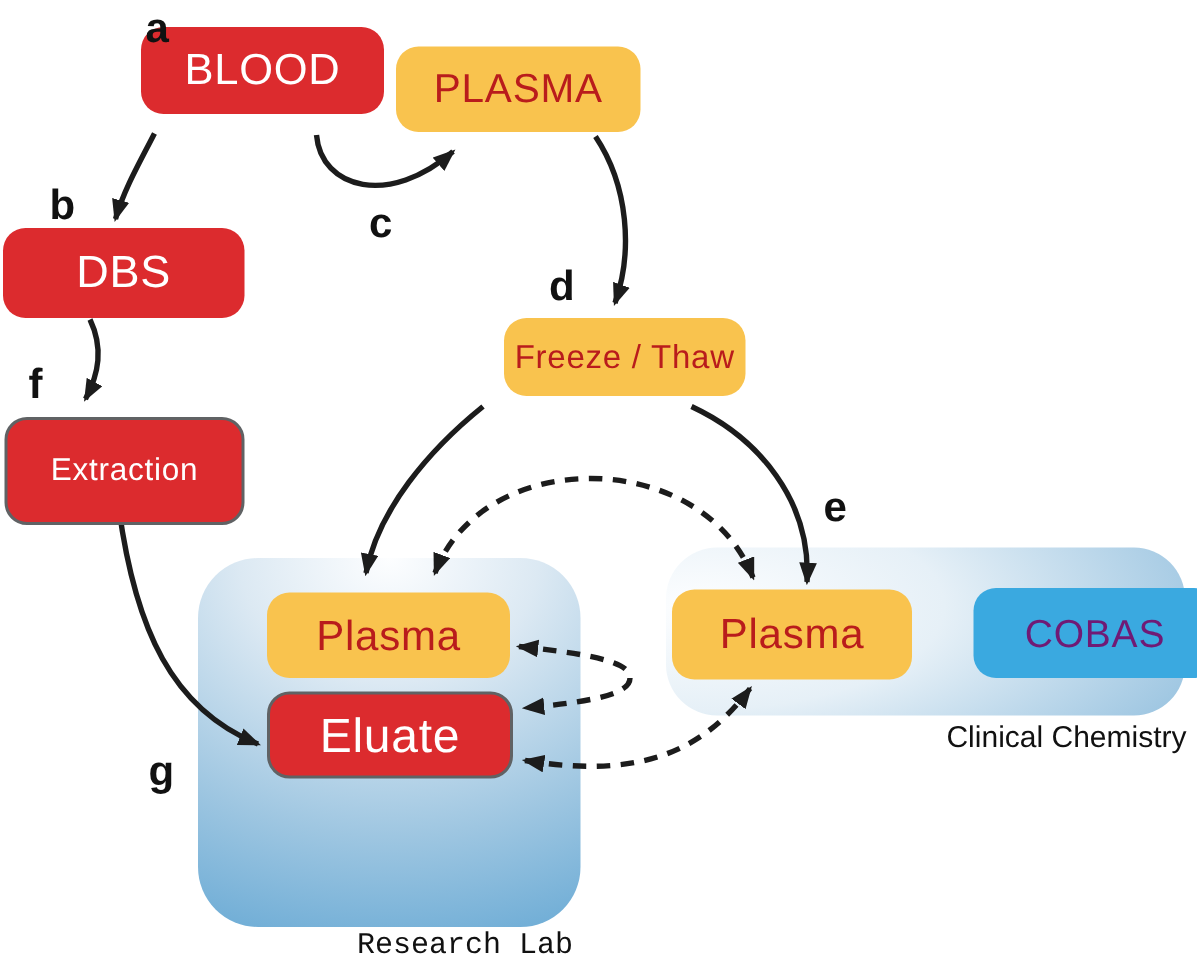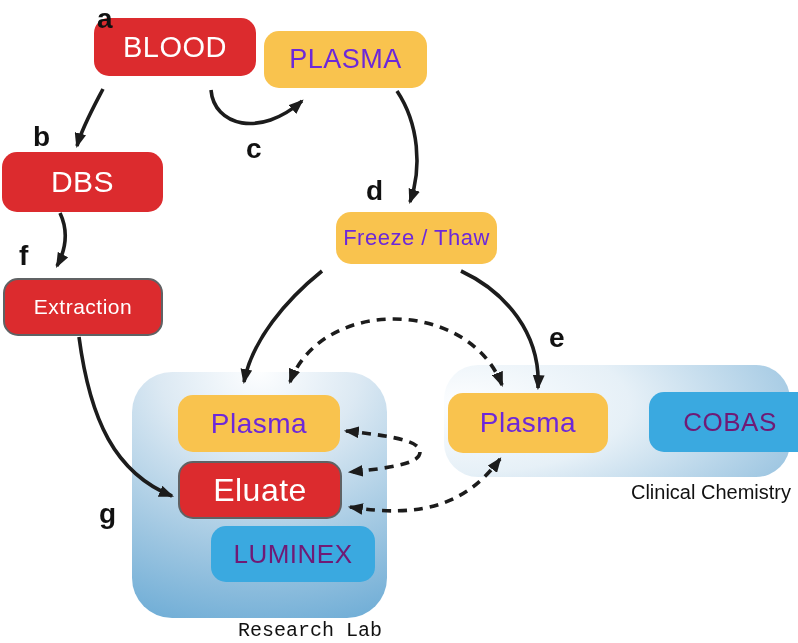--- a/index.html
+++ b/index.html
@@ -26,21 +26,21 @@
   }
   .container.clinical{
     left:444px;top:365px;width:346px;height:112px;border-radius:34px;
     background:radial-gradient(170% 220% at 6% 35%, #fdfeff 0%, #e6f0f7 28%, #a3c9e3 58%, #3a91c7 100%);
   }
   .box{
     position:absolute;z-index:3;display:flex;align-items:center;justify-content:center;
     border-radius:15px;letter-spacing:0.5px;box-sizing:border-box;white-space:nowrap;
   }
   .red{background:#DC2B2E;color:#ffffff;}
-  .yellow{background:#F9C34E;color:#6d28d9;}
+  .yellow{background:#F9C34E;color:#b91c1c;}
   .blue{background:#3AA9E0;color:#701a75;margin-left:33px;}
   .bordered{border:2.5px solid #606264;}
   svg.arrows{position:absolute;left:0;top:0;z-index:2;}
   .solid-edge{fill:none;stroke:#1c1c1c;stroke-width:3.6;}
   .dashed-edge{fill:none;stroke:#1c1c1c;stroke-width:3.6;stroke-dasharray:9 7;}
 </style>
 </head>
 <body>
 
 <div class="canvas">
@@ -69,25 +69,24 @@
 
     <path class="dashed-edge" d="M 290,382 C 322,297 468,298 502,385" marker-start="url(#ahr)" marker-end="url(#ah)"></path>
     <path class="dashed-edge" d="M 346,431 C 404,437 420,443 420,452 C 420,461 404,467 350,472" marker-start="url(#ahr)" marker-end="url(#ah)"></path>
     <path class="dashed-edge" d="M 350,507 C 424,519 467,503 500,459" marker-start="url(#ahr)" marker-end="url(#ah)"></path>
   </svg>
 
   <div class="box red" style="left:94px;top:18px;width:162px;height:58px;font-size:29px;">BLOOD</div>
   <div class="box yellow" style="left:264px;top:31px;width:163px;height:57px;font-size:27px;">PLASMA</div>
   <div class="box red" style="left:2px;top:152px;width:161px;height:60px;font-size:30px;">DBS</div>
   <div class="box yellow" style="left:312px;top:212px;width:161px;height:52px;font-size:22px;margin-left:24px;">Freeze / Thaw</div>
-  <div class="box red bordered" style="left:3px;top:278px;width:160px;height:58px;font-size:21px;">Extraction</div>
+  <div class="box red bordered" style="left:3px;top:278px;width:160px;height:72px;font-size:21px;">Extraction</div>
 
   <div class="box yellow" style="left:178px;top:395px;width:162px;height:57px;font-size:28px;">Plasma</div>
   <div class="box red bordered" style="left:178px;top:461px;width:164px;height:58px;font-size:32px;">Eluate</div>
-  <div class="box blue" style="left:178px;top:526px;width:164px;height:56px;font-size:26px;">LUMINEX</div>
 
   <div class="box yellow" style="left:448px;top:393px;width:160px;height:60px;font-size:28px;">Plasma</div>
   <div class="box blue" style="left:616px;top:392px;width:162px;height:60px;font-size:26px;">COBAS</div>
 
   <div class="letter" style="left:97px;top:5px;">a</div>
   <div class="letter" style="left:33px;top:123px;">b</div>
   <div class="letter" style="left:246px;top:135px;">c</div>
   <div class="letter" style="left:366px;top:177px;">d</div>
   <div class="letter" style="left:549px;top:324px;">e</div>
   <div class="letter" style="left:19px;top:242px;">f</div>

